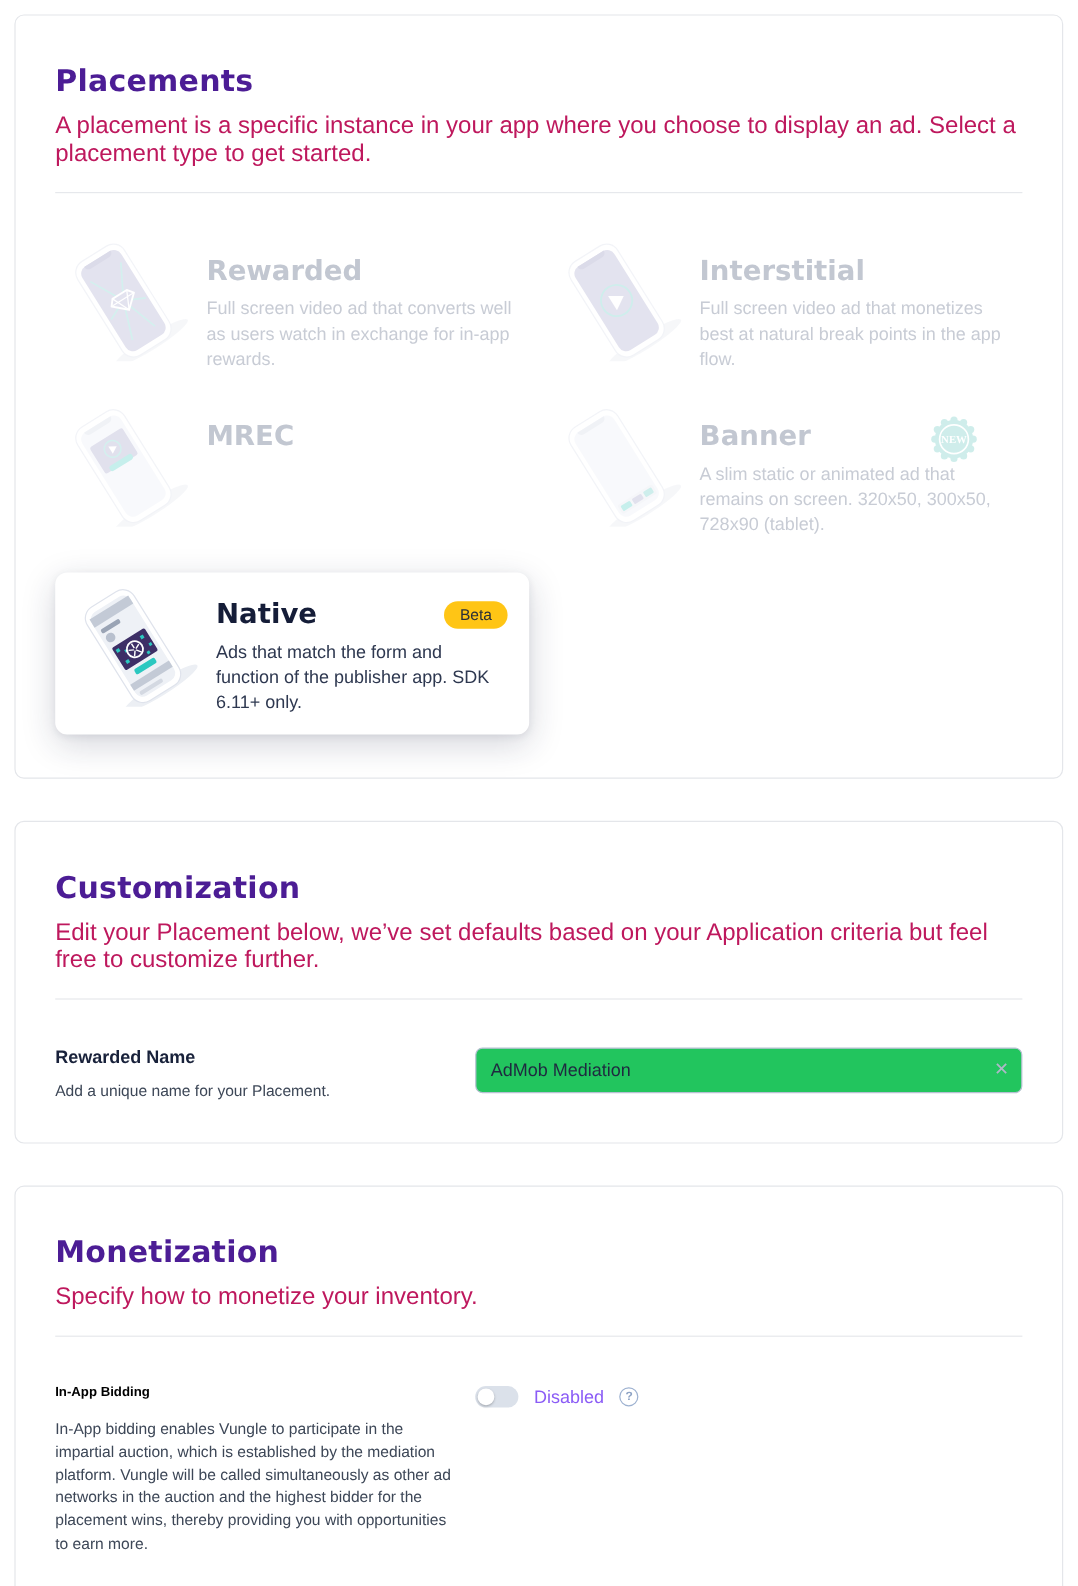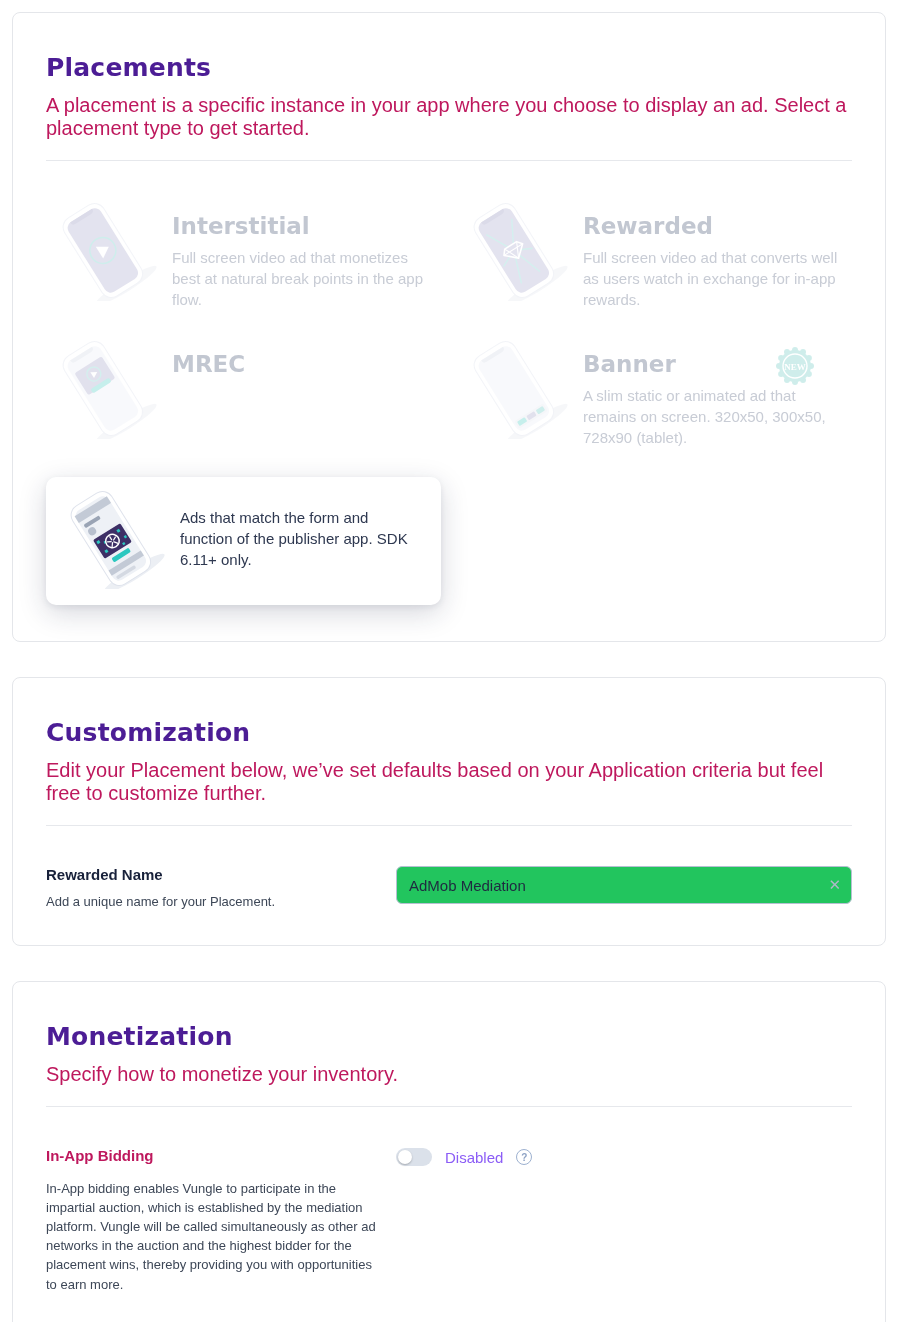--- a/index.html
+++ b/index.html
@@ -68,21 +68,21 @@
     font-family:"Liberation Sans",sans-serif; outline:none; background:#22c55e;
   }
   .clear-x {
     position:absolute; right:11px; top:9px; font-size:15px; color:#aeb8c8;
     cursor:pointer; line-height:20px;
   }
 
   
   .monet-row { display:flex; margin-top:40px; align-items:flex-start; }
   .monet-left { width:350px; flex-shrink:0; }
-  .monet-title { font-size:15px; font-weight:700; color:#be185d; }
+  .monet-title { font-size:11px; font-weight:700; color:#000000; }
   .monet-para { font-size:13px; line-height:1.47; color:#3d4757; margin-top:15px; max-width:332px; }
   .monet-para-2 { margin-top:16px; }
   .link { color:#6e6ff0; text-decoration:none; }
   .toggle-row { display:flex; align-items:center; gap:13px; padding-top:1px; }
   .toggle {
     width:36px; height:18px; background:#dbe1ea; border-radius:9px;
     position:relative; cursor:pointer; flex-shrink:0;
   }
   .toggle .knob {
     position:absolute; left:2px; top:2px; width:14px; height:14px;
@@ -99,39 +99,20 @@
 <body>
 
 <div class="page">
 
   <section class="card">
     <h1 class="card-title">Placements</h1>
     <p class="card-sub">A placement is a specific instance in your app where you choose to display an ad. Select a placement type to get started.</p>
     <hr class="divider">
 
     <div class="options">
-
-      <div class="option is-disabled">
-        <div class="phone-wrap">
-          <svg viewBox="0 0 112 100">
-            <g transform="rotate(-32 56 50)">
-              <ellipse cx="58" cy="92" rx="36" ry="6" fill="#eef0f5"></ellipse>
-              <rect x="34" y="4" width="46" height="92" rx="11" fill="#ffffff" stroke="#e6e9f1"></rect>
-              <rect x="38" y="9" width="38" height="82" rx="7" fill="#c9c8e0"></rect>
-              <path d="M44 9 h26 a4 4 0 0 1 -4 4 h-18 a4 4 0 0 1 -4 -4 z" fill="#b9b8d4"></path>
-              <circle cx="57" cy="50" r="13" fill="none" stroke="#9fdeda" stroke-width="1.5"></circle>
-              <path d="M53 43 l11 7 -11 7 z" fill="#ffffff"></path>
-            </g>
-          </svg>
-        </div>
-        <div class="option-text">
-          <div class="option-title">Interstitial</div>
-          <div class="option-desc">Full screen video ad that monetizes best at natural break points in the app flow.</div>
-        </div>
-      </div>
 
       <div class="option is-disabled">
         <div class="phone-wrap">
           <svg viewBox="0 0 112 100">
             <g transform="rotate(-32 56 50)">
               <ellipse cx="58" cy="92" rx="36" ry="6" fill="#eef0f5"></ellipse>
               <rect x="34" y="4" width="46" height="92" rx="11" fill="#ffffff" stroke="#e6e9f1"></rect>
               <rect x="38" y="9" width="38" height="82" rx="7" fill="#c9c8e0"></rect>
               <path d="M44 9 h26 a4 4 0 0 1 -4 4 h-18 a4 4 0 0 1 -4 -4 z" fill="#b9b8d4"></path>
               <g stroke="#a9e3df" stroke-width="1.4">
@@ -143,20 +124,39 @@
                   <line x1="57" y1="50" x2="68" y2="82"></line>
               </g>
               <path d="M50 44 h14 l4 5 -11 10 -11 -10 z" fill="#c9c8e0" stroke="#ffffff" stroke-width="1.6" stroke-linejoin="round"></path>
               <path d="M46 49 h22 M50 44 l7 15 7 -15" fill="none" stroke="#ffffff" stroke-width="1.1"></path>
             </g>
           </svg>
         </div>
         <div class="option-text">
           <div class="option-title">Rewarded</div>
           <div class="option-desc">Full screen video ad that converts well as users watch in exchange for in-app rewards.</div>
+        </div>
+      </div>
+
+      <div class="option is-disabled">
+        <div class="phone-wrap">
+          <svg viewBox="0 0 112 100">
+            <g transform="rotate(-32 56 50)">
+              <ellipse cx="58" cy="92" rx="36" ry="6" fill="#eef0f5"></ellipse>
+              <rect x="34" y="4" width="46" height="92" rx="11" fill="#ffffff" stroke="#e6e9f1"></rect>
+              <rect x="38" y="9" width="38" height="82" rx="7" fill="#c9c8e0"></rect>
+              <path d="M44 9 h26 a4 4 0 0 1 -4 4 h-18 a4 4 0 0 1 -4 -4 z" fill="#b9b8d4"></path>
+              <circle cx="57" cy="50" r="13" fill="none" stroke="#9fdeda" stroke-width="1.5"></circle>
+              <path d="M53 43 l11 7 -11 7 z" fill="#ffffff"></path>
+            </g>
+          </svg>
+        </div>
+        <div class="option-text">
+          <div class="option-title">Interstitial</div>
+          <div class="option-desc">Full screen video ad that monetizes best at natural break points in the app flow.</div>
         </div>
       </div>
 
       <div class="option is-disabled">
         <div class="phone-wrap">
           <svg viewBox="0 0 112 100">
             <g transform="rotate(-32 56 50)">
               <ellipse cx="58" cy="92" rx="36" ry="6" fill="#eef0f5"></ellipse>
               <rect x="34" y="4" width="46" height="92" rx="11" fill="#ffffff" stroke="#e6e9f1"></rect>
               <rect x="38" y="9" width="38" height="82" rx="7" fill="#f3f5fa"></rect>
@@ -241,20 +241,24 @@
                   <line x1="53.5" y1="58" x2="56.5" y2="54"></line>
                 <line x1="52" y1="51" x2="56" y2="53"></line>
               </g>
               <rect x="47" y="67" width="20" height="5" rx="1.5" fill="#2cc8c0"></rect>
               <rect x="38" y="76" width="38" height="6" fill="#c3cad6"></rect>
               <rect x="41" y="85" width="22" height="3.5" rx="1.5" fill="#d4d9e2"></rect>
             </g>
           </svg>
         </div>
         <div class="option-text">
+          <div class="title-row">
+            <span class="option-title">Native</span>
+            <span class="badge-beta">Beta</span>
+          </div>
           <div class="option-desc">Ads that match the form and function of the publisher app. SDK 6.11+ only.</div>
         </div>
       </div>
 
     </div>
   </section>
 
   <section class="card">
     <h1 class="card-title">Customization</h1>
     <p class="card-sub">Edit your Placement below, we’ve set defaults based on your Application criteria but feel free to customize further.</p>

